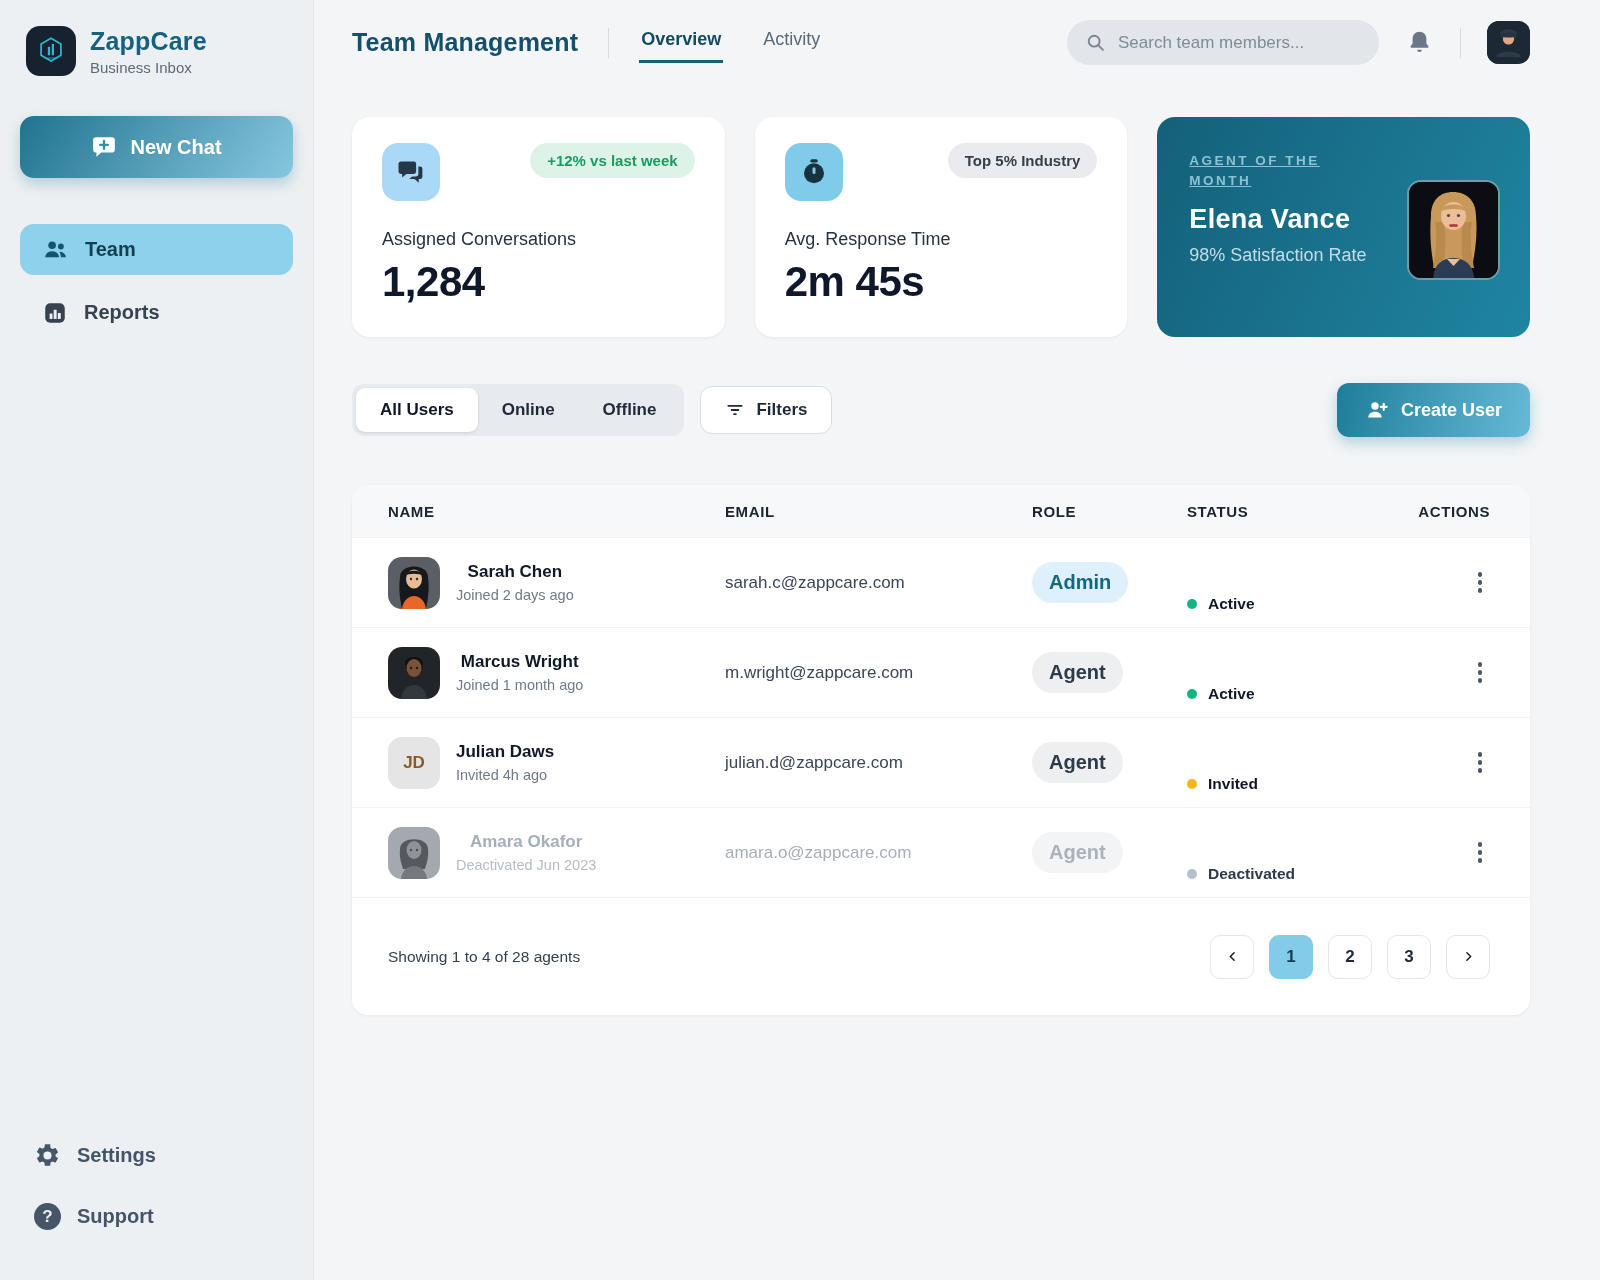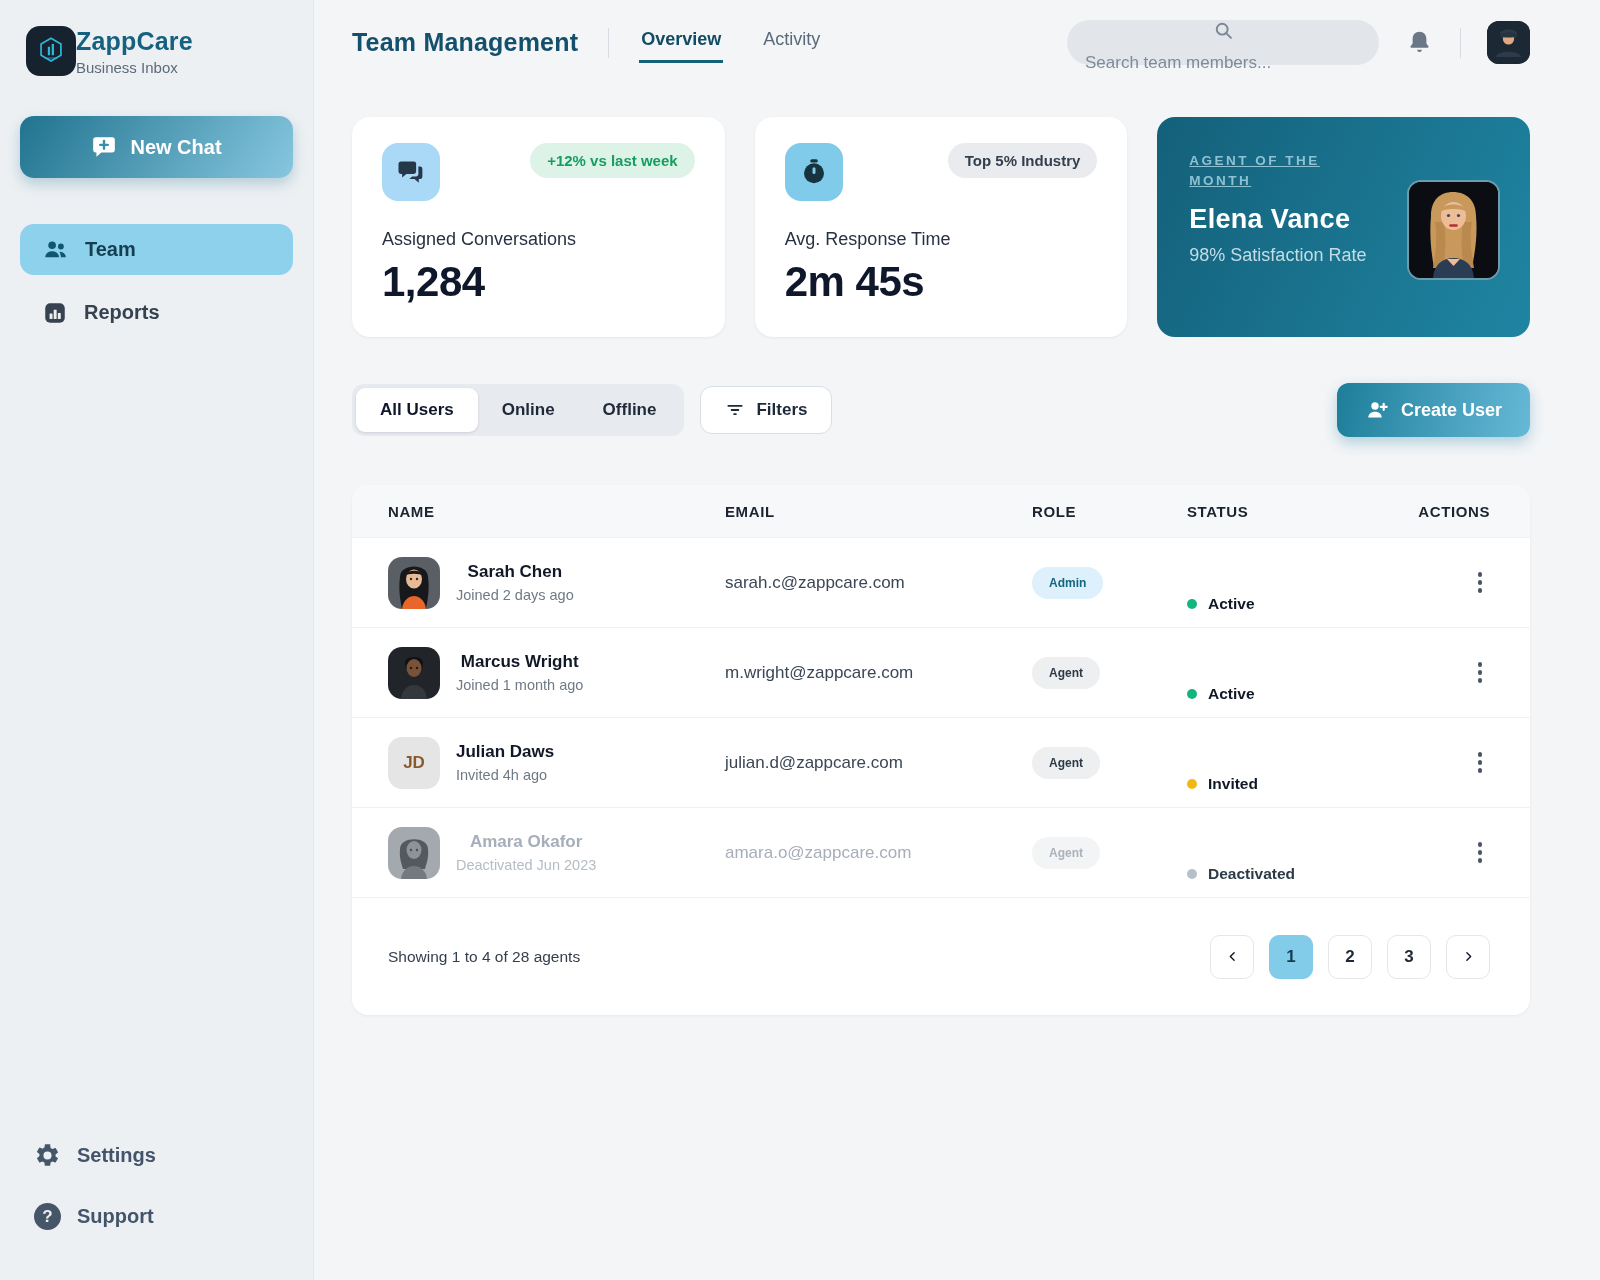--- a/index.html
+++ b/index.html
@@ -2,21 +2,21 @@
 <html><head>
 <meta charset="utf-8">
 <style>
   * { margin:0; padding:0; box-sizing:border-box; }
   html,body { width:1600px; height:1280px; overflow:hidden; }
   body { font-family:"Liberation Sans", sans-serif; background:#f3f5f7; color:#101828; }
 
   
   .sidebar { position:fixed; left:0; top:0; width:314px; height:1280px; background:#edf0f3;
              border-right:1px solid #e4e8ec; display:flex; flex-direction:column; padding:26px 20px 40px; }
-  .brand { display:flex; align-items:center; padding-left:6px; }
+  .brand { display:flex; align-items:center; gap:14px; padding-left:6px; }
   .brand-logo { width:50px; height:50px; border-radius:14px; background:#16222e; display:flex; align-items:center; justify-content:center; }
   .brand-name { font-size:25px; font-weight:800; color:#166180; letter-spacing:.2px; }
   .brand-sub { font-size:15px; color:#5d6a79; margin-top:3px; }
   .new-chat { margin-top:40px; height:62px; border-radius:14px; border:none; cursor:pointer;
               background:linear-gradient(125deg,#20738f 0%,#87c7df 100%);
               color:#fff; font-size:20px; font-weight:700; font-family:inherit;
               display:flex; align-items:center; justify-content:center; gap:13px;
               box-shadow:0 6px 14px rgba(32,115,143,.28); }
   .nav { margin-top:46px; display:flex; flex-direction:column; gap:12px; }
   .nav-item { height:51px; border-radius:14px; display:flex; align-items:center; gap:16px; padding:0 22px;
@@ -30,21 +30,21 @@
   
   .main { margin-left:314px; padding:20px 70px 0 38px; }
 
   .topbar { display:flex; align-items:center; }
   .page-title { font-size:25px; font-weight:800; color:#14506b; letter-spacing:.2px; }
   .v-div { width:1px; height:30px; background:#d7dce2; margin:0 30px; }
   .tabs { display:flex; gap:38px; }
   .tab { font-size:18px; color:#5b6a7a; cursor:pointer; padding:6px 2px 10px; }
   .tab.active { color:#134b63; font-weight:600; border-bottom:3px solid #15607b; }
   .topbar-right { margin-left:auto; display:flex; align-items:center; }
-  .search-box { width:312px; height:45px; background:#e2e6ea; border-radius:23px; display:flex; align-items:center; gap:12px; padding:0 18px;flex-direction:column; }
+  .search-box { width:312px; height:45px; background:#e2e6ea; border-radius:23px; display:flex; align-items:center; gap:12px; padding:0 18px; }
   .search-box input { border:none; outline:none; background:transparent; font-family:inherit; font-size:17px; color:#3b4656; width:100%; }
   .search-box input::placeholder { color:#7f8b99; }
   .bell-btn { margin:0 27px; background:none; border:none; cursor:pointer; display:flex; }
   .user-avatar { width:43px; height:43px; border-radius:12px; background:#1d2835; margin-left:26px; cursor:pointer;
                  display:flex; align-items:center; justify-content:center; overflow:hidden; }
 
   
   .stats { margin-top:52px; display:grid; grid-template-columns:1fr 1fr 1fr; gap:30px; }
   .card { background:#fff; border-radius:18px; padding:26px 30px; height:220px; box-shadow:0 1px 3px rgba(16,24,40,.06); }
   .card-top { display:flex; justify-content:space-between; align-items:flex-start; }
@@ -86,21 +86,21 @@
   .t-head span { font-size:15px; font-weight:700; color:#1b2430; letter-spacing:.6px; }
   .t-head .col-actions { text-align:right; }
   .t-row { height:90px; border-top:1px solid #f0f2f4; }
   .who { display:flex; align-items:center; gap:16px; }
   .avatar { width:52px; height:52px; border-radius:14px; overflow:hidden; flex:none; }
   .avatar.initials { background:#e5e5e5; display:flex; align-items:center; justify-content:center;
                      font-size:17px; font-weight:700; color:#8a5a2b; }
   .who-name { font-size:17px; font-weight:700; color:#111827;text-align:center; }
   .who-meta { font-size:14.5px; color:#6f7a87; margin-top:5px; }
   .cell-email { font-size:17px; color:#3b4656; }
-  .role-badge { display:inline-block; border-radius:999px; padding:9px 17px; font-size:12px; }
+  .role-badge { display:inline-block; border-radius:999px; padding:9px 17px; font-size:20px; }
   .role-badge.admin { background:#def0fb; color:#15667f; font-weight:700; }
   .role-badge.agent { background:#edeff1; color:#2d3a48; font-weight:600; }
   .status { display:flex; align-items:center; gap:11px; font-size:15.5px; font-weight:700; color:#101828;margin-top:42px; }
   .dot { width:10px; height:10px; border-radius:50%; }
   .dot-active { background:#12b580; }
   .dot-invited { background:#f3b713; }
   .dot-deactivated { background:#b6c0ca; }
   .cell-actions { display:flex; justify-content:flex-end; }
   .kebab { background:none; border:none; cursor:pointer; display:flex; flex-direction:column; gap:3.5px; padding:8px; }
   .kebab i { width:4.5px; height:4.5px; border-radius:50%; background:#4b5563; }

